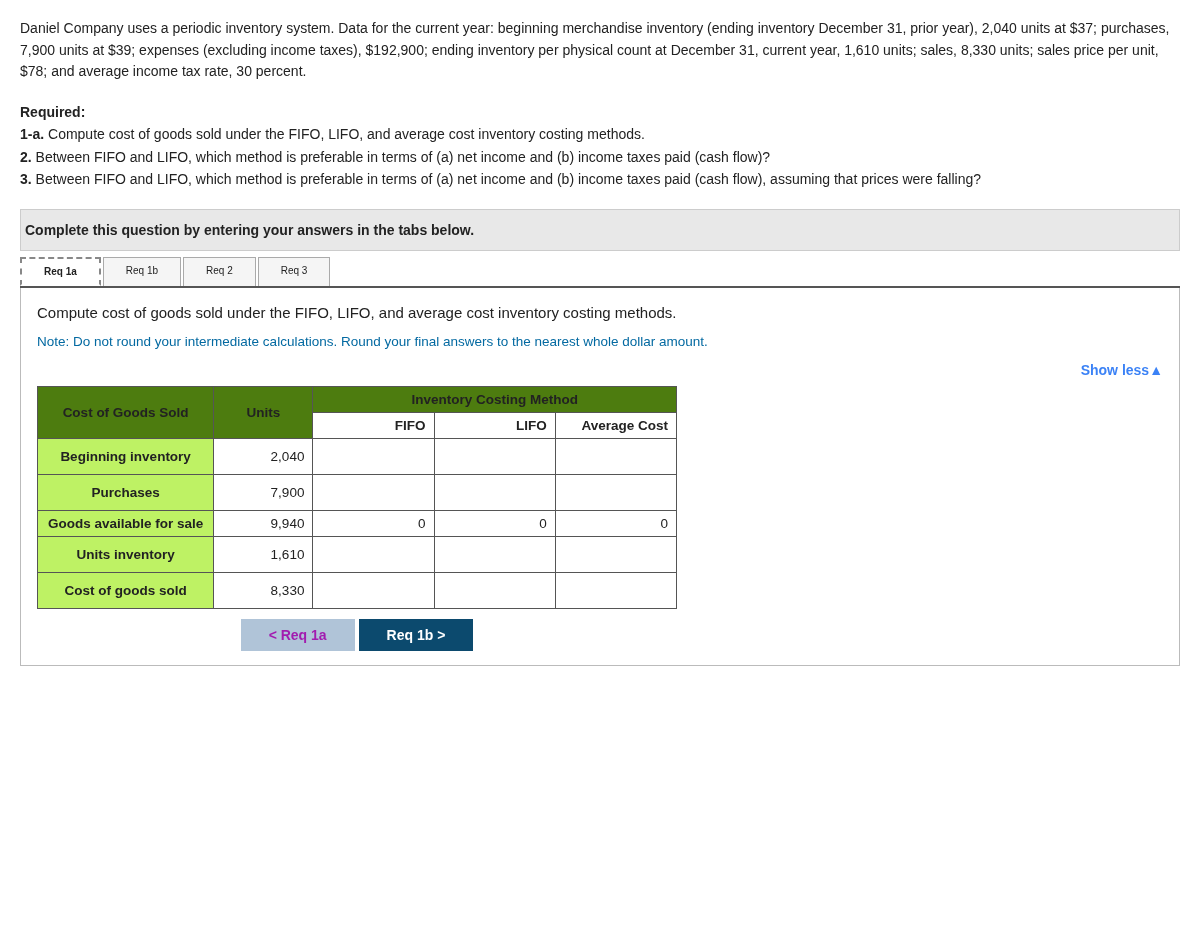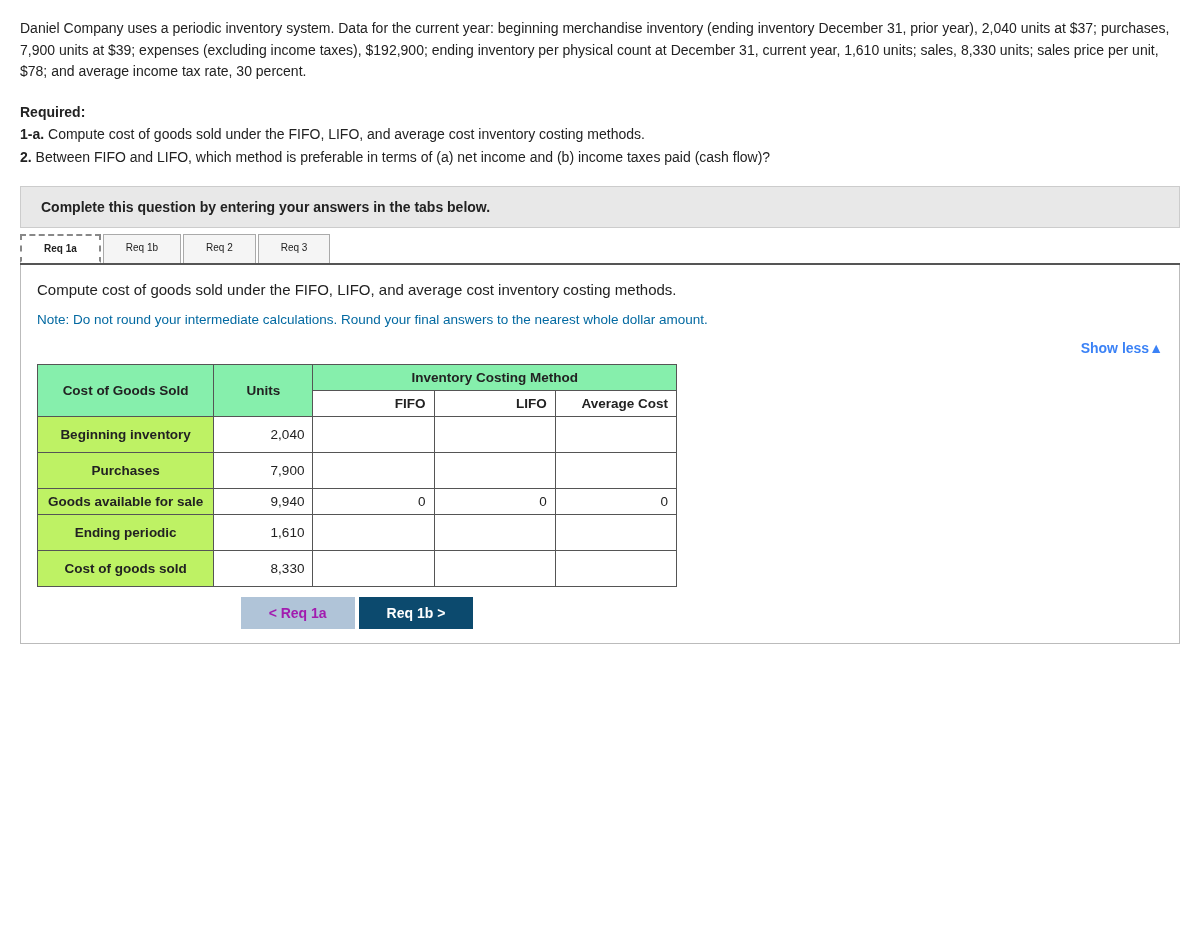--- a/index.html
+++ b/index.html
@@ -20,21 +20,21 @@
     }
     .required-section p {
       line-height: 1.6;
     }
     .required-section .label-bold {
       font-weight: bold;
     }
     .instruction-box {
       background: #e8e8e8;
       border: 1px solid #ccc;
-      padding: 12px 20px;
+      padding: 12px 4px;
       margin-bottom: 4px;
       font-weight: bold;
       font-size: 14px;
     }
     .tabs-container {
       display: flex;
       border-bottom: 2px solid #555;
       margin-bottom: 0;
       margin-top: 6px;
     }
@@ -83,21 +83,21 @@
       width: 640px;
       font-size: 13.5px;
     }
     table.inventory-table th,
     table.inventory-table td {
       border: 1px solid #555;
       padding: 5px 8px;
     }
     table.inventory-table thead tr:first-child th {
       text-align: center;
-      background: #86efac;
+      background: #4d7c0f;
     }
     .col-label {
       width: 160px;
       text-align: center;
       font-weight: bold;
       background: #bef264;
     }
     .col-units {
       width: 90px;
       text-align: right;
@@ -169,20 +169,24 @@
 <div class="required-section">
   <p><span class="label-bold">Required:</span></p>
   <p>
     <span class="label-bold">1-a.</span>
     <span> Compute cost of goods sold under the FIFO, LIFO, and average cost inventory costing methods.</span>
   </p>
   <p>
     <span class="label-bold">2.</span>
     <span> Between FIFO and LIFO, which method is preferable in terms of (a) net income and (b) income taxes paid (cash flow)?</span>
   </p>
+  <p>
+    <span class="label-bold">3.</span>
+    <span> Between FIFO and LIFO, which method is preferable in terms of (a) net income and (b) income taxes paid (cash flow), assuming that prices were falling?</span>
+  </p>
 </div>
 
 <div class="instruction-box">
   <span>Complete this question by entering your answers in the tabs below.</span>
 </div>
 
 <div class="tabs-container">
   <div class="tab active">
     <span>Req 1a</span>
   </div>
@@ -284,21 +288,21 @@
         <td class="col-lifo" style="text-align:right; padding: 5px 8px;">
           <span>0</span>
         </td>
         <td class="col-avg" style="text-align:right; padding: 5px 8px;">
           <span>0</span>
         </td>
       </tr>
 
       <tr>
         <td class="col-label">
-          <span>Ending periodic</span>
+          <span>Units inventory</span>
         </td>
         <td class="col-units">
           <span>1,610</span>
         </td>
         <td class="editable col-fifo">
           <input type="text" class="input-cell" value="" style="">
         </td>
         <td class="editable col-lifo">
           <input type="text" class="input-cell" value="" style="">
         </td>

